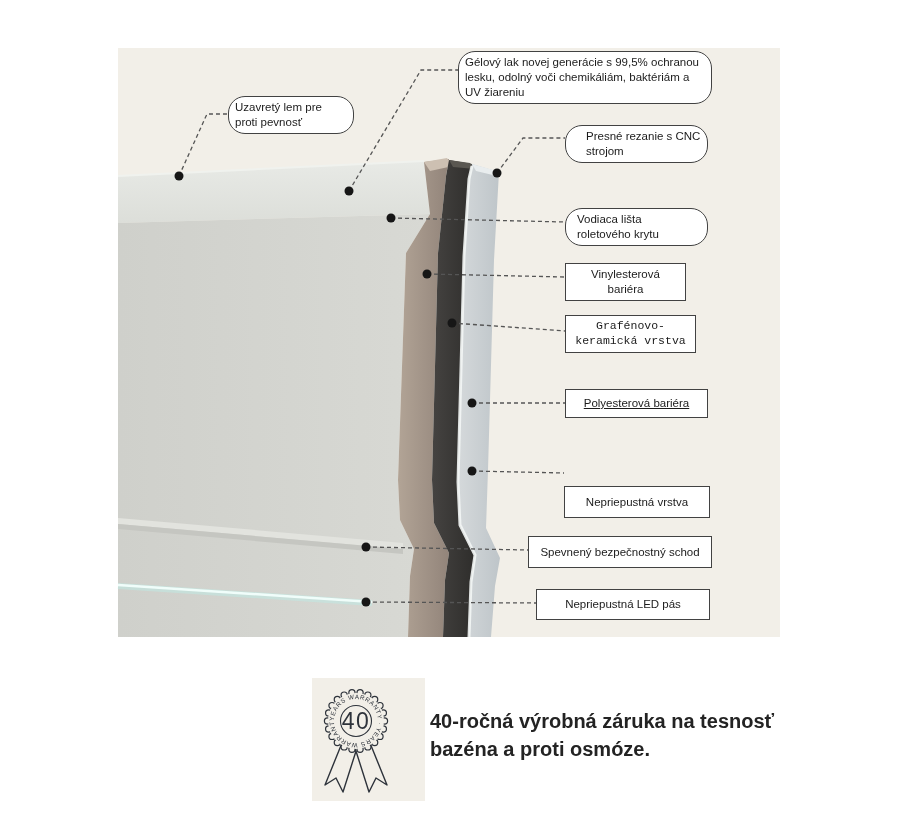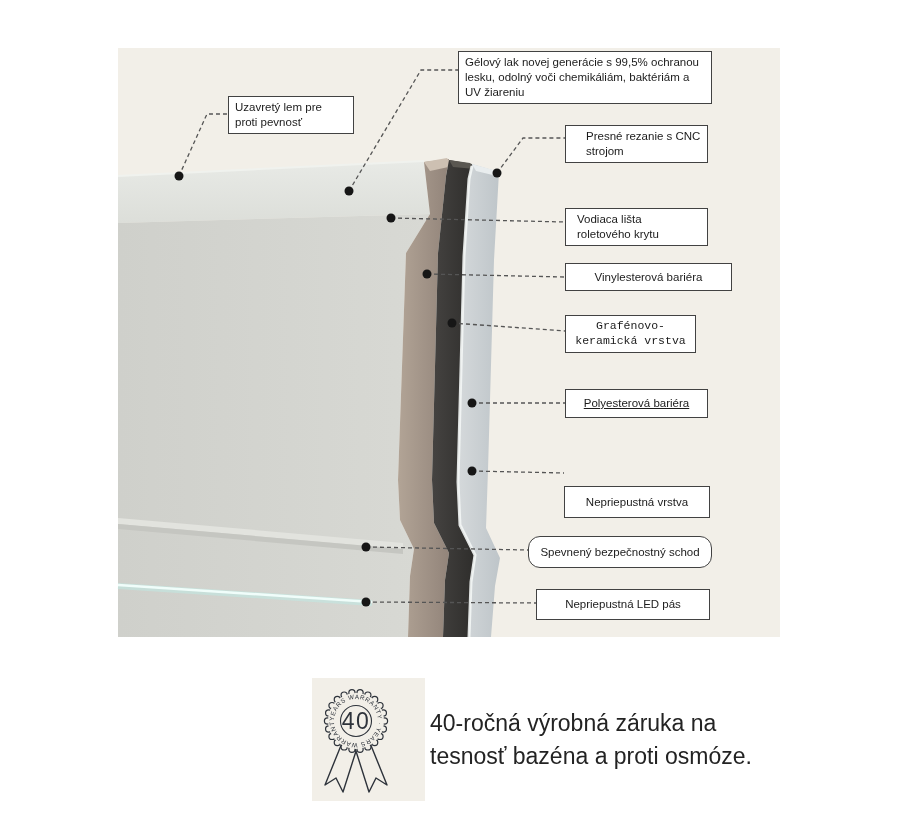--- a/index.html
+++ b/index.html
@@ -11,39 +11,39 @@
     position:absolute;left:118px;top:48px;width:662px;height:589px;
     background:#f2efe8;
   }
   .render-svg{position:absolute;left:0;top:0;width:900px;height:825px;}
   .callout{
     position:absolute;box-sizing:border-box;background:#ffffff;
     border:1px solid #424242;color:#1b1b1b;font-size:11.5px;line-height:1.3;
     display:flex;align-items:center;padding:3px 6px;
   }
   .callout.center{justify-content:center;text-align:center;}
-  .callout.left{justify-content:flex-start;text-align:left;}
+  .callout.left{justify-content:flex-start;text-align:left;border-radius:17px;}
   .co-gel{left:458px;top:51px;width:254px;min-height:48px;}
   .co-flange{left:228px;top:96px;width:126px;min-height:36px;}
   .co-cnc{left:565px;top:125px;width:143px;min-height:35px;padding-left:20px;}
   .co-rail{left:565px;top:208px;width:143px;min-height:32px;padding-left:11px;padding-right:12px;}
-  .co-vinyl{left:565px;top:263px;width:167px;min-height:28px;}
+  .co-vinyl{left:565px;top:263px;width:121px;min-height:28px;}
   .co-graphene{left:565px;top:315px;width:131px;min-height:38px;font-family:Liberation Mono, monospace;}
   .co-poly{left:565px;top:389px;width:143px;min-height:29px;text-decoration:underline;}
   .co-imper{left:564px;top:486px;width:146px;min-height:32px;}
-  .co-step{left:528px;top:536px;width:184px;min-height:32px;border-radius:12px;}
+  .co-step{left:528px;top:536px;width:184px;min-height:32px;}
   .co-led{left:536px;top:589px;width:174px;min-height:31px;}
   .warranty-card{
     position:absolute;left:312px;top:678px;width:113px;height:123px;
     background:#f2efe8;
   }
   .badge-svg{position:absolute;left:0;top:0;width:113px;height:123px;}
   .warranty-text{
     position:absolute;left:430px;top:707px;width:364px;
-    font-size:23px;line-height:1.42;color:#232323;
+    font-size:20px;line-height:1.42;color:#232323;font-weight:bold;
   }
 </style>
 </head>
 <body>
 
 <div class="stage"></div>
 
 <svg class="render-svg" viewBox="0 0 900 825" xmlns="http://www.w3.org/2000/svg">
   <defs>
     <linearGradient id="gradRim" x1="0" y1="0" x2="0" y2="1">

